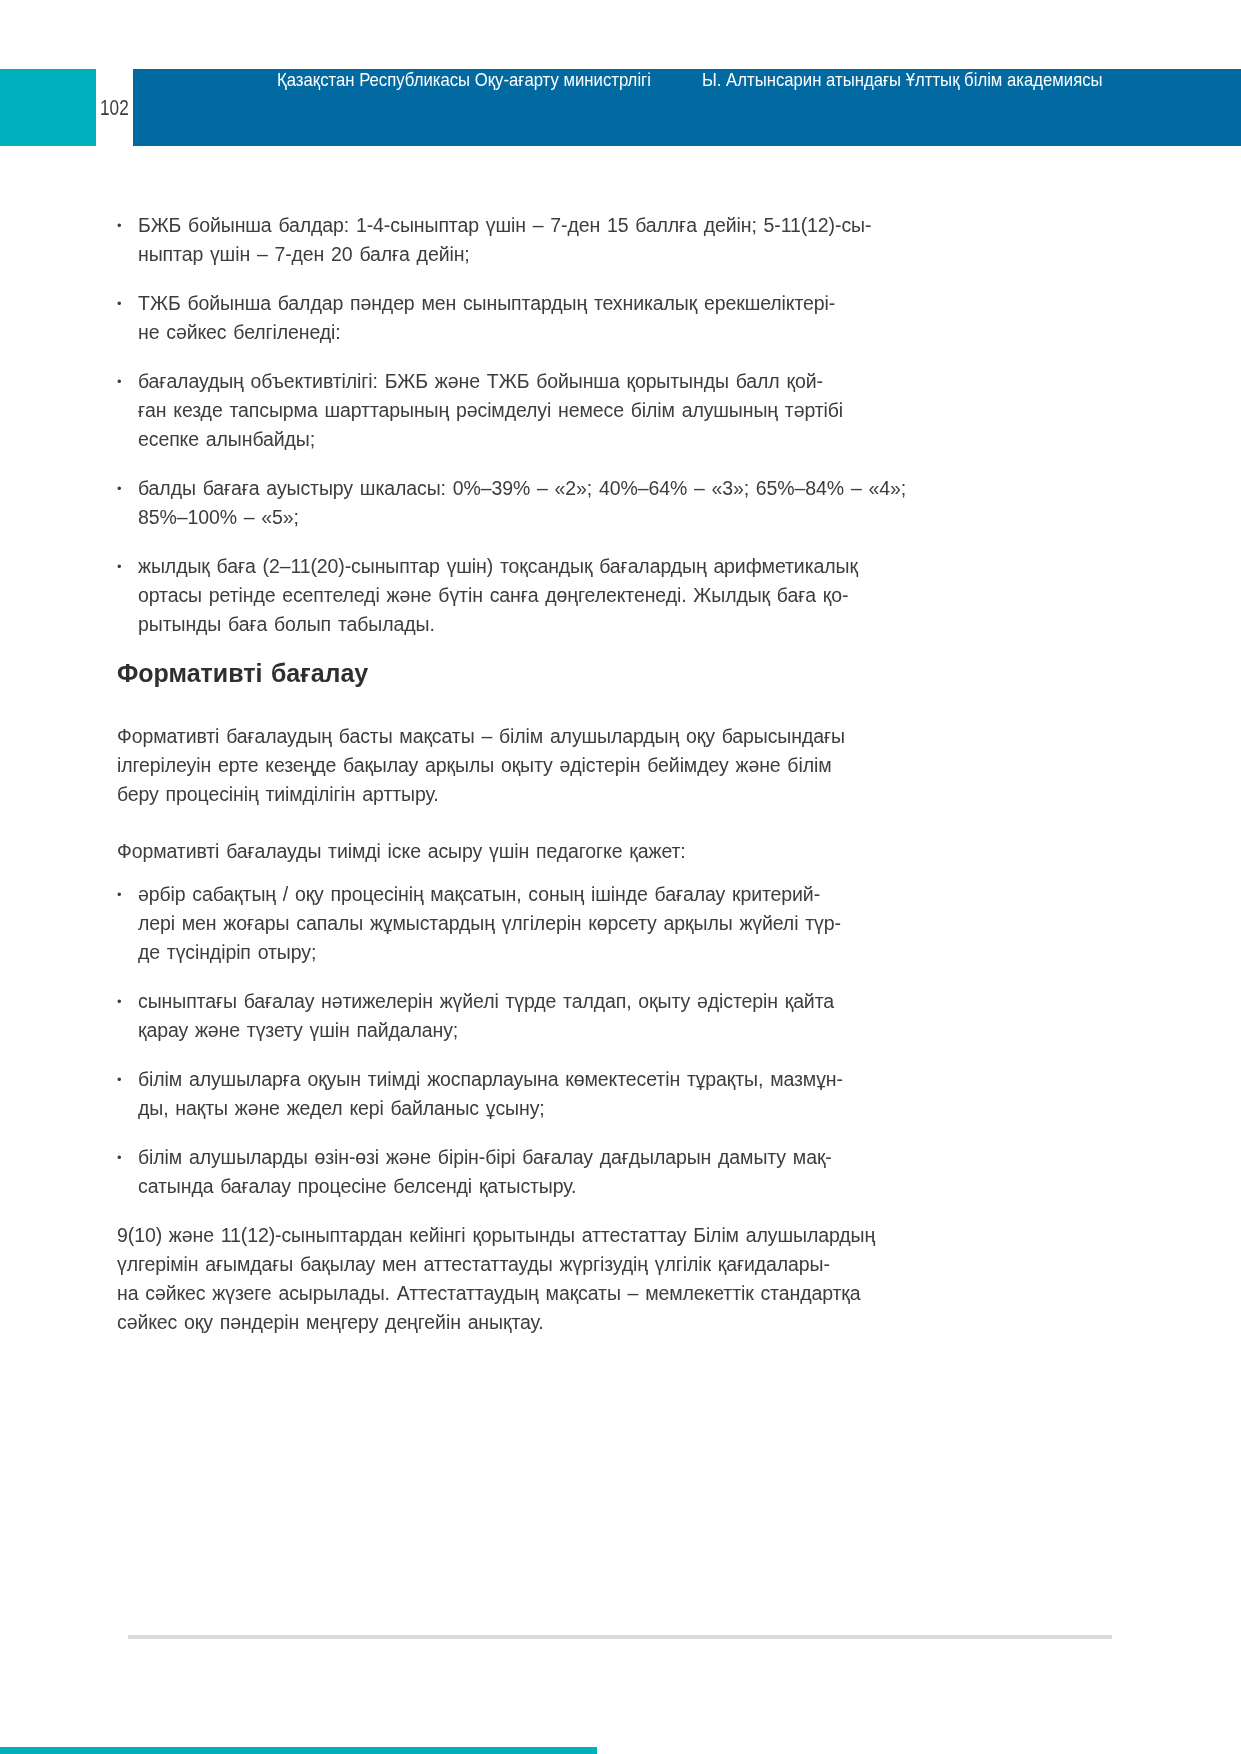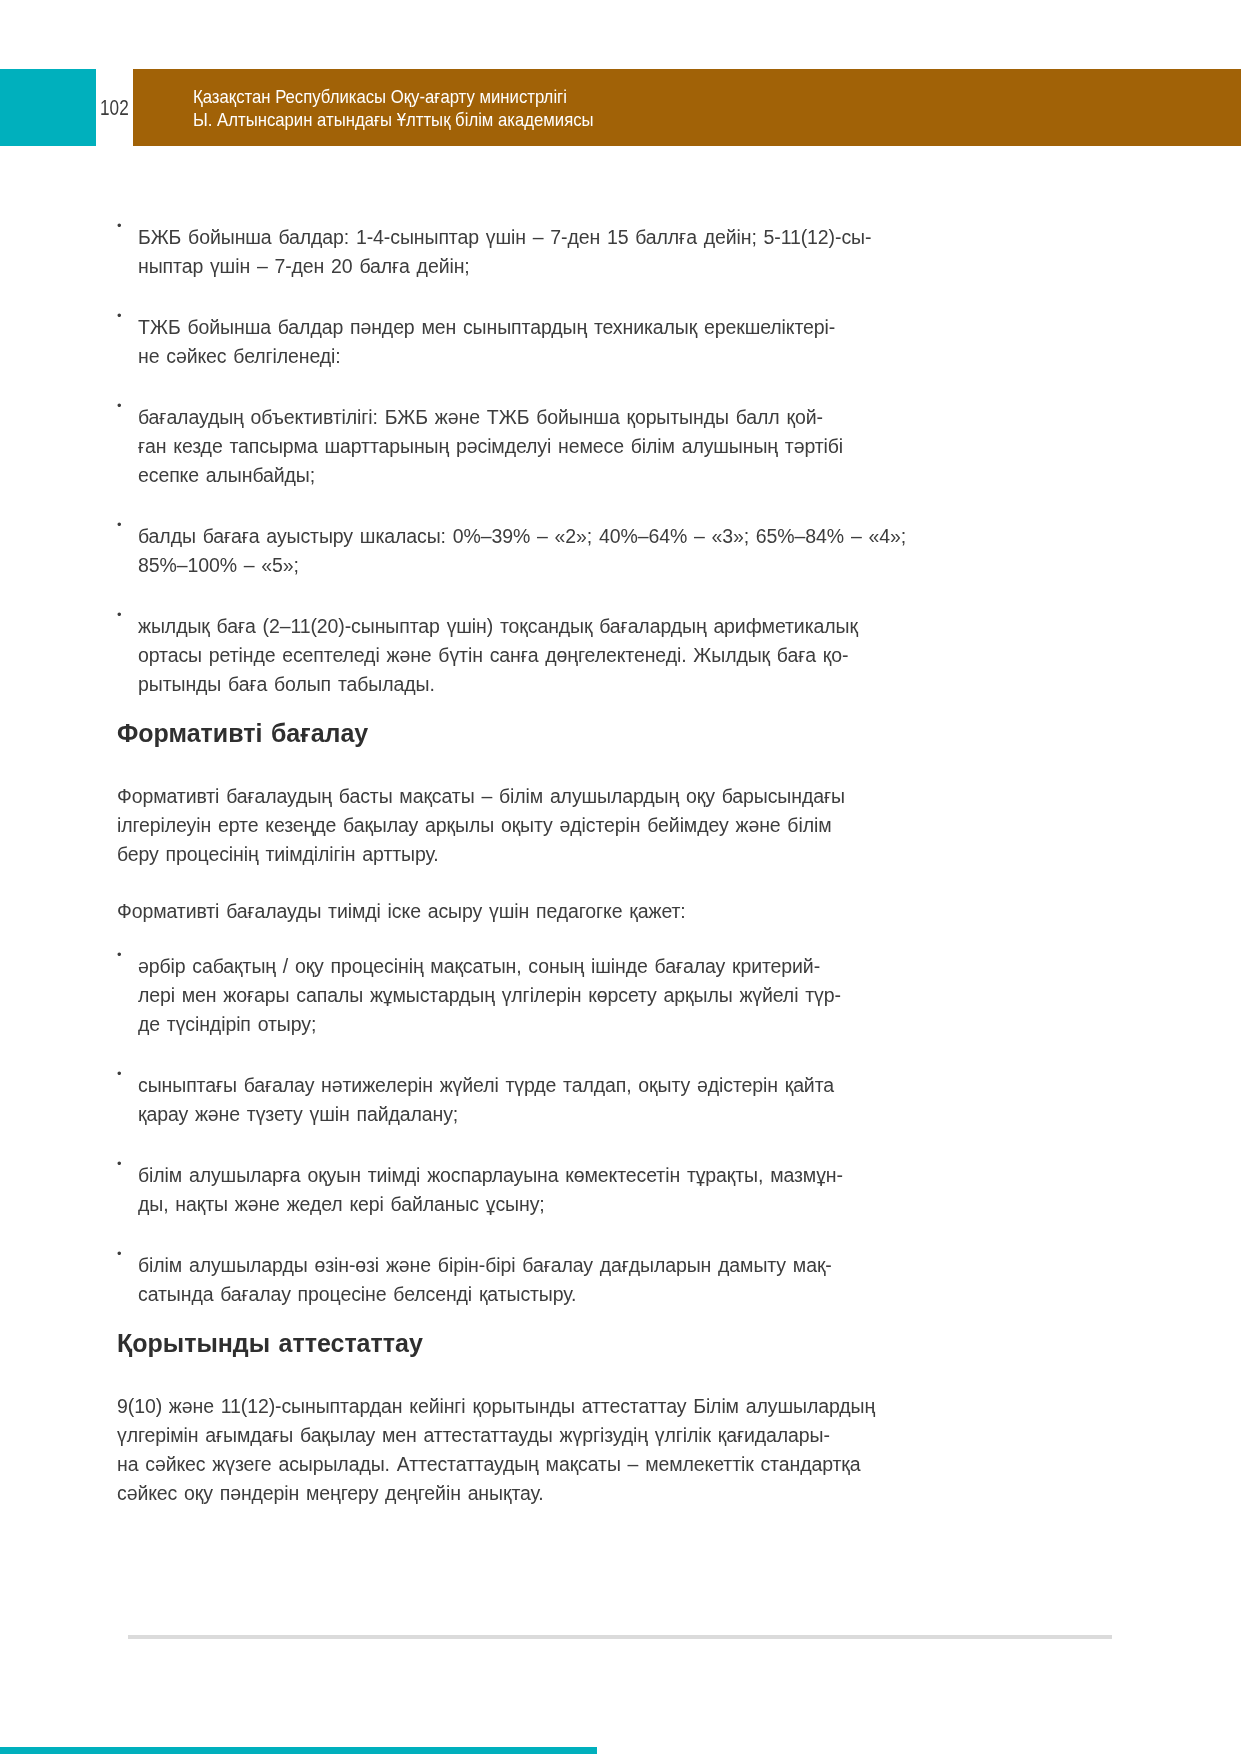--- a/index.html
+++ b/index.html
@@ -12,33 +12,33 @@
     margin:0 auto;
   }
 
   
   .header-band { position:absolute; top:69px; left:0; width:1241px; height:77px; }
   .band-left  { position:absolute; left:0;   top:0; width:96px;  height:77px; background:#00b0bd; }
   .page-num   { position:absolute; left:96px; top:0; width:37px; height:77px;
                 display:flex; align-items:center; justify-content:center;
                 color:#3c3c3c; font-size:22px; }
   .page-num span { display:inline-block; transform:scaleX(0.78); }
-  .band-right { position:absolute; left:133px; top:0; right:0; height:77px; background:#a16207;
-                display:flex; flex-direction:column; justify-content:center;
+  .band-right { position:absolute; left:133px; top:0; right:0; height:77px; background:#0369a1;
+                display:flex; justify-content:center;
                 padding-left:60px; box-sizing:border-box; row-gap:2px; }
   .hline { color:#ffffff; font-size:19px; line-height:21px; white-space:nowrap;
            display:inline-block; transform:scaleX(0.88); transform-origin:0 50%; }
 
   
   .content { position:absolute; left:117px; top:211px; width:994px;
              color:#3d3d3d; font-size:19.5px; line-height:29px;
              letter-spacing:-0.1px; word-spacing:1.5px; }
   .bullet  { display:flex; margin:0 0 20px 0; }
   .marker  { flex:0 0 21px; width:21px; font-size:13px; line-height:29px; }
-  .btext   { flex:1 1 auto; white-space:pre-line;margin-top:12px; }
+  .btext   { flex:1 1 auto; white-space:pre-line; }
   .para    { margin:16px 0 28px 0; white-space:pre-line; }
   .para-tight { margin-bottom:14px; }
   .heading { font-weight:bold; font-size:25px; line-height:29px; color:#2f2f2f;
              margin:4px 0 34px 0; letter-spacing:0; }
 
   
   .divider { position:absolute; left:128px; top:1635px; width:984px; height:4px; background:#dbdbdb; }
   .bottom-strip { position:absolute; left:0; bottom:0; width:597px; height:7px; background:#00b0bd; }
 </style>
 </head>
@@ -109,21 +109,20 @@
       <span class="marker">•</span>
       <span class="btext">білім алушыларға оқуын тиімді жоспарлауына көмектесетін тұрақты, мазмұн-
 ды, нақты және жедел кері байланыс ұсыну;</span>
     </div>
     <div class="bullet">
       <span class="marker">•</span>
       <span class="btext">білім алушыларды өзін-өзі және бірін-бірі бағалау дағдыларын дамыту мақ-
 сатында бағалау процесіне белсенді қатыстыру.</span>
     </div>
 
-    <div class="heading">Қорытынды аттестаттау</div>
 
     <div class="para">9(10) және 11(12)-сыныптардан кейінгі қорытынды аттестаттау Білім алушылардың
 үлгерімін ағымдағы бақылау мен аттестаттауды жүргізудің үлгілік қағидалары-
 на сәйкес жүзеге асырылады. Аттестаттаудың мақсаты – мемлекеттік стандартқа
 сәйкес оқу пәндерін меңгеру деңгейін анықтау.</div>
 
   </div>
 
   <div class="divider"></div>
   <div class="bottom-strip"></div>

